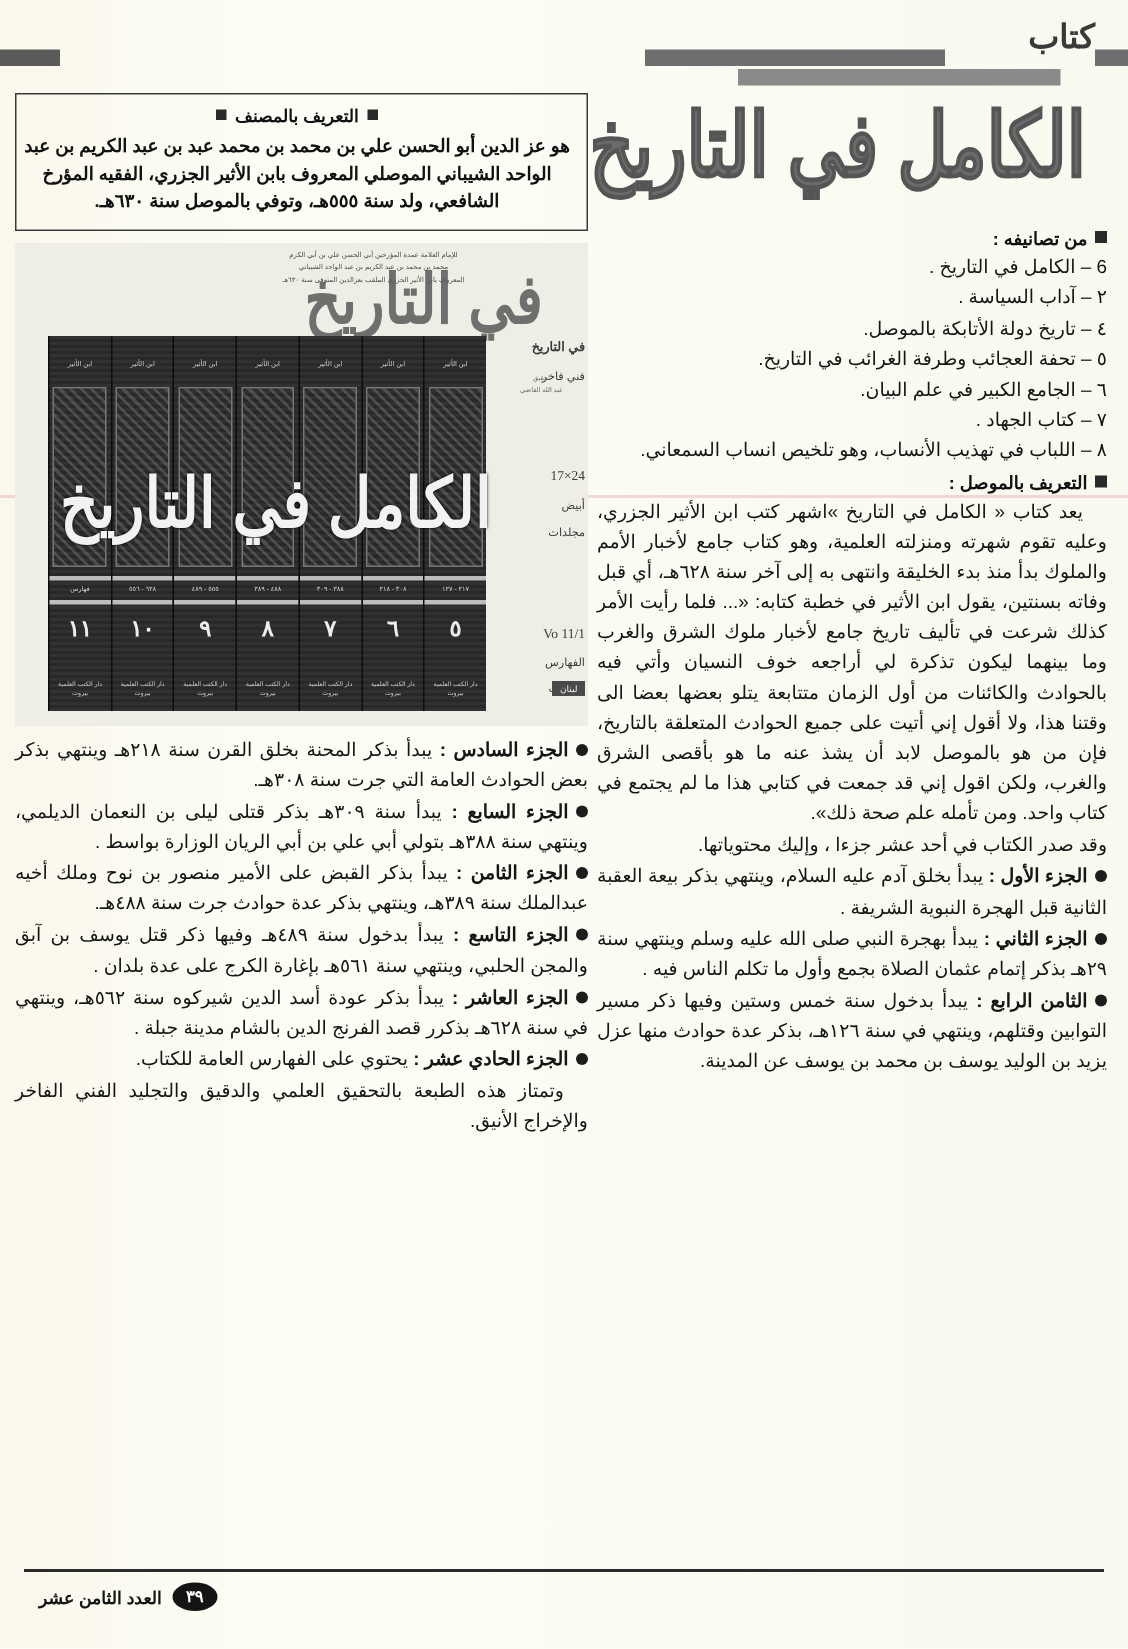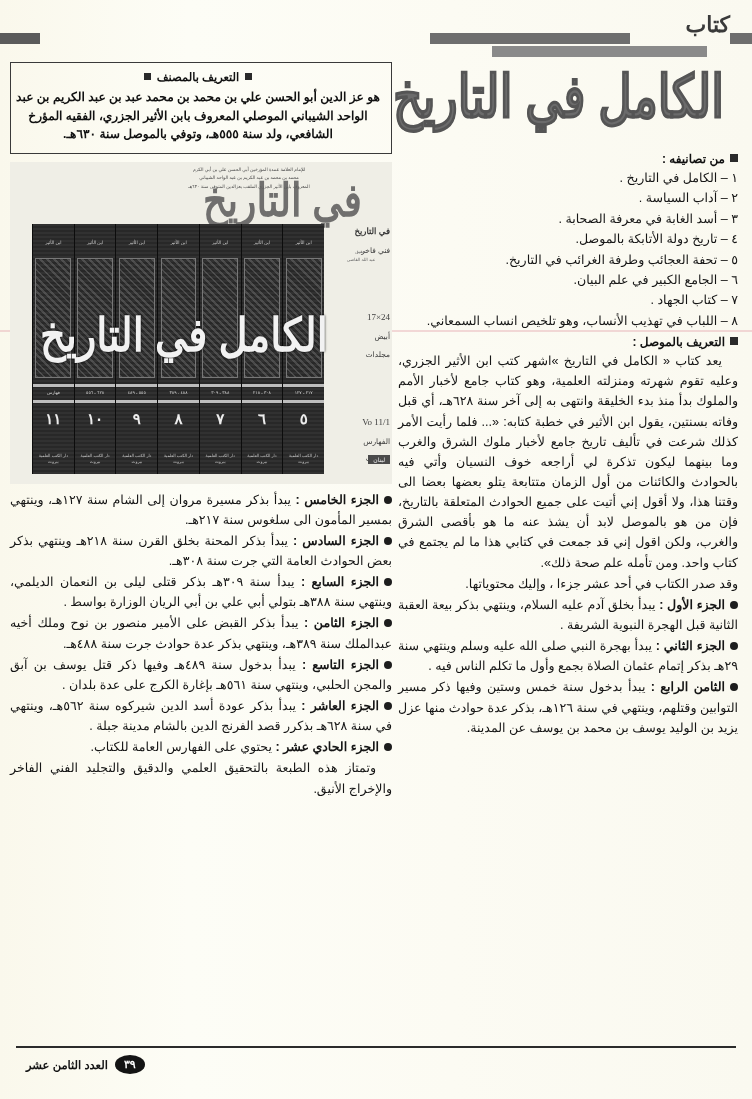--- a/index.html
+++ b/index.html
@@ -238,23 +238,22 @@
 
 <div class="big-title">الكامل في التاريخ</div>
 
 <div class="col-right">
 
   <div class="sec-head">
     <span class="sq"></span><span>من تصانيفه :</span>
   </div>
 
   <ol class="works">
-    <li>١ – الكامل في التاريخ .</li>
+    <li>6 – الكامل في التاريخ .</li>
     <li>٢ – آداب السياسة .</li>
-    <li>٣ – أسد الغابة في معرفة الصحابة .</li>
     <li>٤ – تاريخ دولة الأتابكة بالموصل.</li>
     <li>٥ – تحفة العجائب وطرفة الغرائب في التاريخ.</li>
     <li>٦ – الجامع الكبير في علم البيان.</li>
     <li>٧ – كتاب الجهاد .</li>
     <li>٨ – اللباب في تهذيب الأنساب، وهو تلخيص انساب السمعاني.</li>
   </ol>
 
   <div class="sec-head">
     <span class="sq"></span><span>التعريف بالموصل :</span>
   </div>
@@ -374,23 +373,20 @@
     <div class="spec-fine">
       <div>تحقيق</div>
       <div>عبد الله القاضي</div>
     </div>
     <div class="pub-tag">لبنان</div>
   </div>
 
   <div class="left-body">
     <ul class="parts">
       <li>
-        <span class="dot"></span><span class="pname">الجزء الخامس :</span> <span>يبدأ بذكر مسيرة مروان إلى الشام سنة ١٢٧هـ، وينتهي بمسير المأمون الى سلغوس سنة ٢١٧هـ.</span>
-      </li>
-      <li>
         <span class="dot"></span><span class="pname">الجزء السادس :</span> <span>يبدأ بذكر المحنة بخلق القرن سنة ٢١٨هـ وينتهي بذكر بعض الحوادث العامة التي جرت سنة ٣٠٨هـ.</span>
       </li>
       <li>
         <span class="dot"></span><span class="pname">الجزء السابع :</span> <span>يبدأ سنة ٣٠٩هـ بذكر قتلى ليلى بن النعمان الديلمي، وينتهي سنة ٣٨٨هـ بتولي أبي علي بن أبي الريان الوزارة بواسط .</span>
       </li>
       <li>
         <span class="dot"></span><span class="pname">الجزء الثامن :</span> <span>يبدأ بذكر القبض على الأمير منصور بن نوح وملك أخيه عبدالملك سنة ٣٨٩هـ، وينتهي بذكر عدة حوادث جرت سنة ٤٨٨هـ.</span>
       </li>
       <li>
         <span class="dot"></span><span class="pname">الجزء التاسع :</span> <span>يبدأ بدخول سنة ٤٨٩هـ وفيها ذكر قتل يوسف بن آبق والمجن الحلبي، وينتهي سنة ٥٦١هـ بإغارة الكرج على عدة بلدان .</span>

